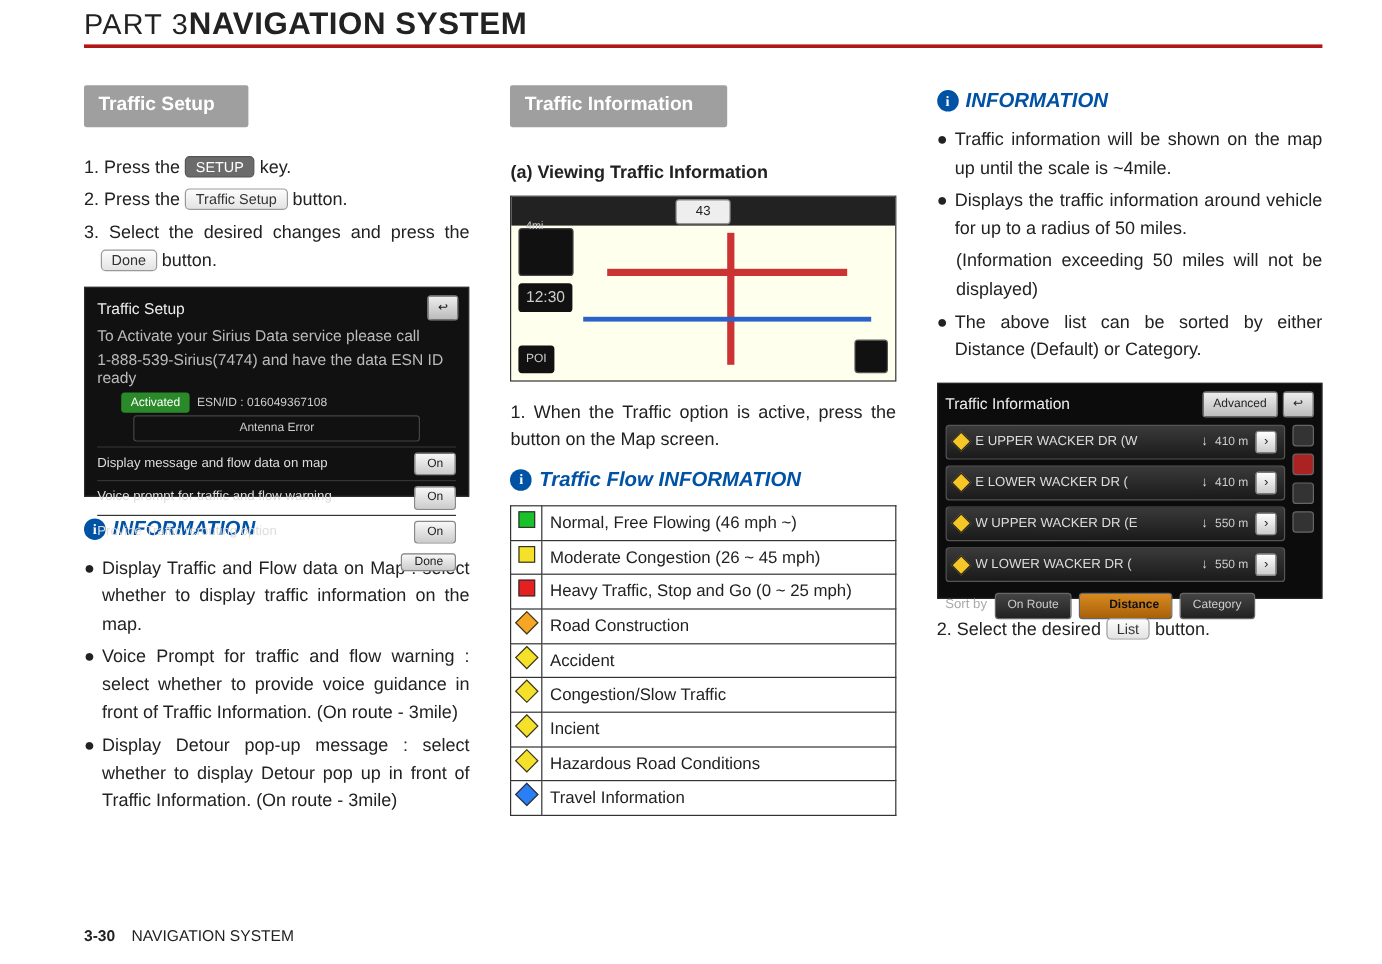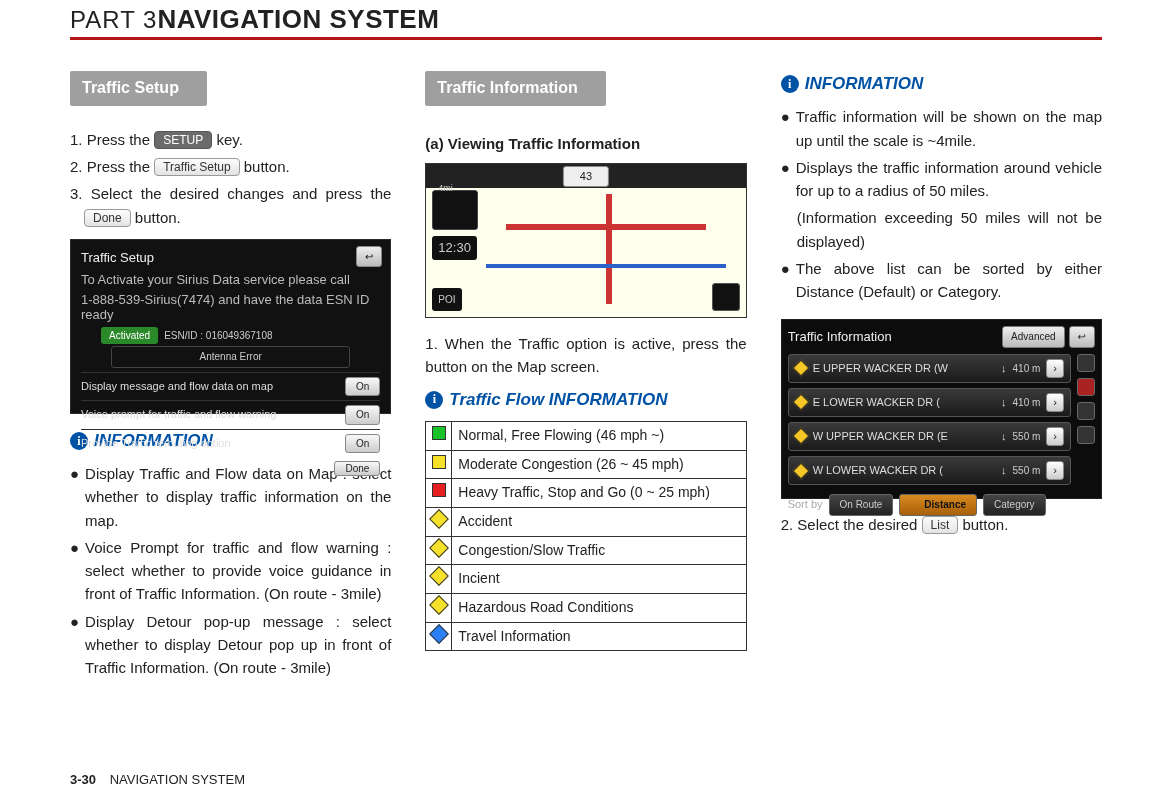--- a/index.html
+++ b/index.html
@@ -227,20 +227,24 @@
             <td class="iconcell"><span class="sq sq-green"></span></td>
             <td>Normal, Free Flowing (46 mph ~)</td>
           </tr>
       <tr>
             <td class="iconcell"><span class="sq sq-yellow"></span></td>
             <td>Moderate Congestion (26 ~ 45 mph)</td>
           </tr>
       <tr>
             <td class="iconcell"><span class="sq sq-red"></span></td>
             <td>Heavy Traffic, Stop and Go (0 ~ 25 mph)</td>
+          </tr>
+      <tr>
+            <td class="iconcell"><span class="diam d-orange"></span></td>
+            <td>Road Construction</td>
           </tr>
       <tr>
             <td class="iconcell"><span class="diam d-yellow"></span></td>
             <td>Accident</td>
           </tr>
       <tr>
             <td class="iconcell"><span class="diam d-yellow"></span></td>
             <td>Congestion/Slow Traffic</td>
           </tr>
       <tr>

